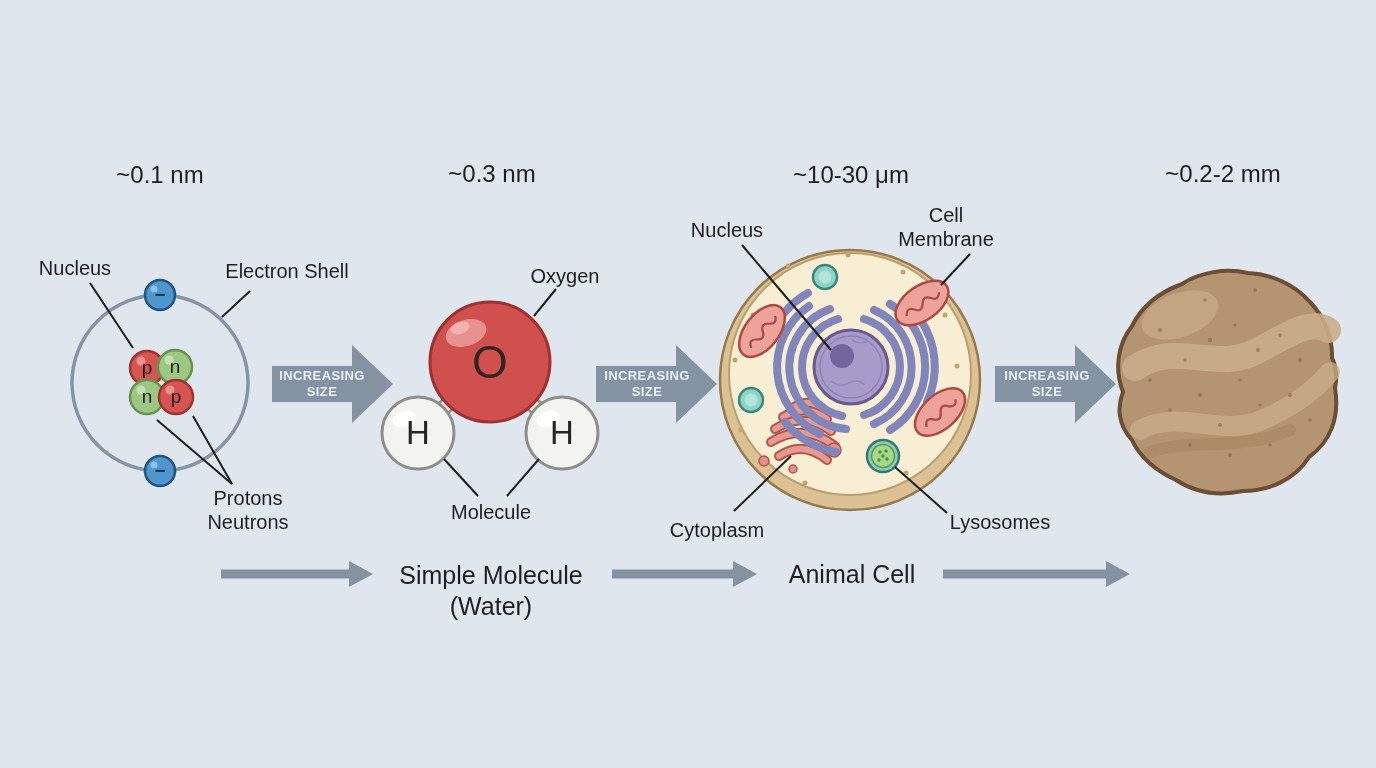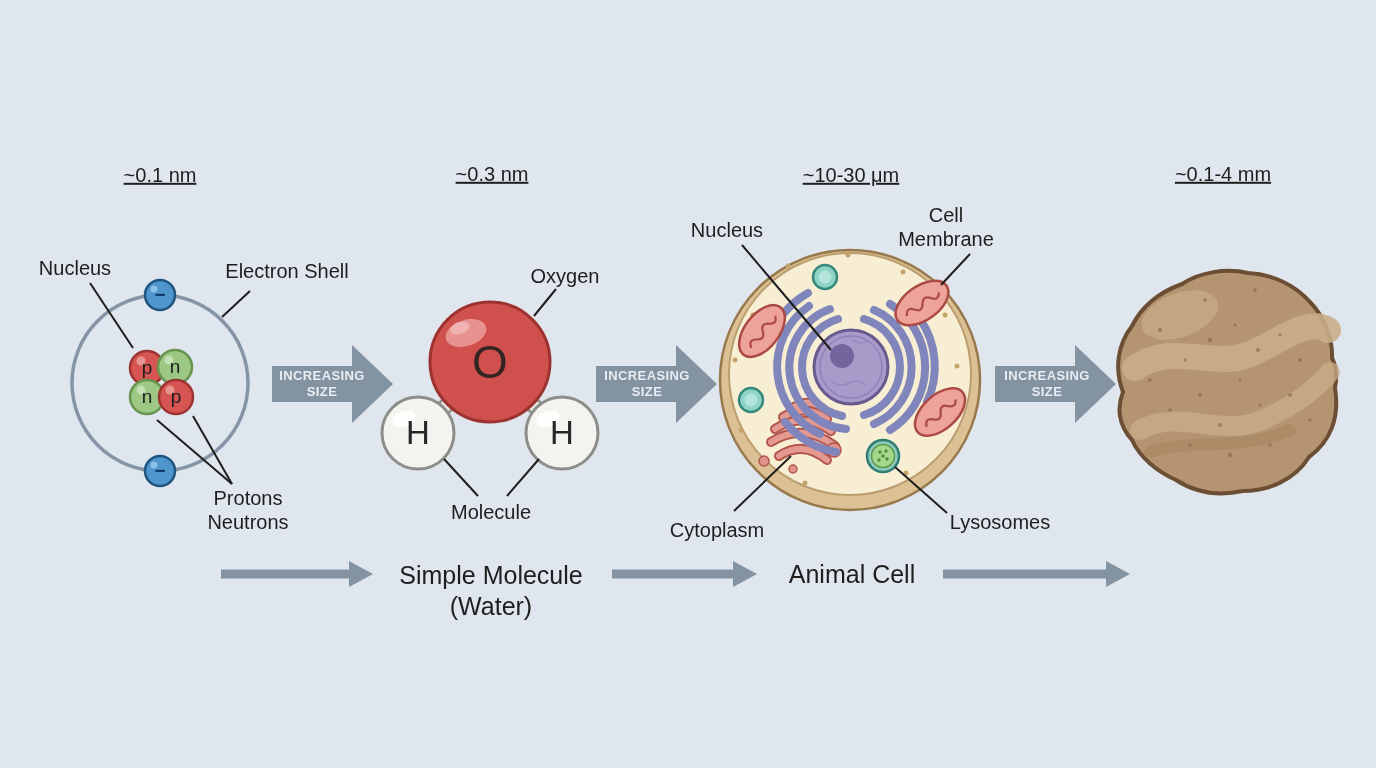--- a/index.html
+++ b/index.html
@@ -6,21 +6,21 @@
   body { font-family:"Liberation Sans", sans-serif; }
   .stage {
     position:relative; width:1376px; height:768px;
     background:#dfe6ee; overflow:hidden;
   }
   .stage svg { position:absolute; left:0; top:0; }
   .lbl {
     position:absolute; transform:translate(-50%,-50%);
     white-space:pre-line; text-align:center; color:#1e1e1e; line-height:1.22;
   }
-  .size { font-size:20px;text-decoration:underline; }
+  .size { font-size:24px; }
   .callout { font-size:20px; }
   .name { font-size:25px; line-height:31px; }
   .arrowtext {
     font-size:13px; font-weight:700; color:#e9eef4;
     line-height:16px; letter-spacing:0.4px;
   }
   svg text { font-family:"Liberation Sans", sans-serif; text-anchor:middle; }
   .ptxt { font-size:19px; font-weight:500; fill:#1c1c1c; }
   .etxt { font-size:19px; font-weight:700; fill:#0e3a66; }
   .otxt { font-size:46px; font-weight:500; fill:#342525; }
@@ -258,21 +258,21 @@
           <circle cx="1310" cy="420" r="1.7"></circle>
       <circle cx="1205" cy="300" r="1.7"></circle>
           <circle cx="1255" cy="290" r="1.8"></circle>
     </g>
   </g>
 </svg>
 
   <div class="lbl size" style="left:160px;top:175px">~0.1 nm</div>
   <div class="lbl size" style="left:492px;top:174px">~0.3 nm</div>
   <div class="lbl size" style="left:851px;top:175px">~10-30 μm</div>
-  <div class="lbl size" style="left:1223px;top:174px">~0.1-4 mm</div>
+  <div class="lbl size" style="left:1223px;top:174px">~0.2-2 mm</div>
 
   <div class="lbl callout" style="left:75px;top:268px">Nucleus</div>
   <div class="lbl callout" style="left:287px;top:271px">Electron Shell</div>
   <div class="lbl callout" style="left:248px;top:498px">Protons</div>
   <div class="lbl callout" style="left:248px;top:522px">Neutrons</div>
 
   <div class="lbl callout" style="left:565px;top:276px">Oxygen</div>
   <div class="lbl callout" style="left:491px;top:512px">Molecule</div>
 
   <div class="lbl callout" style="left:727px;top:230px">Nucleus</div>

